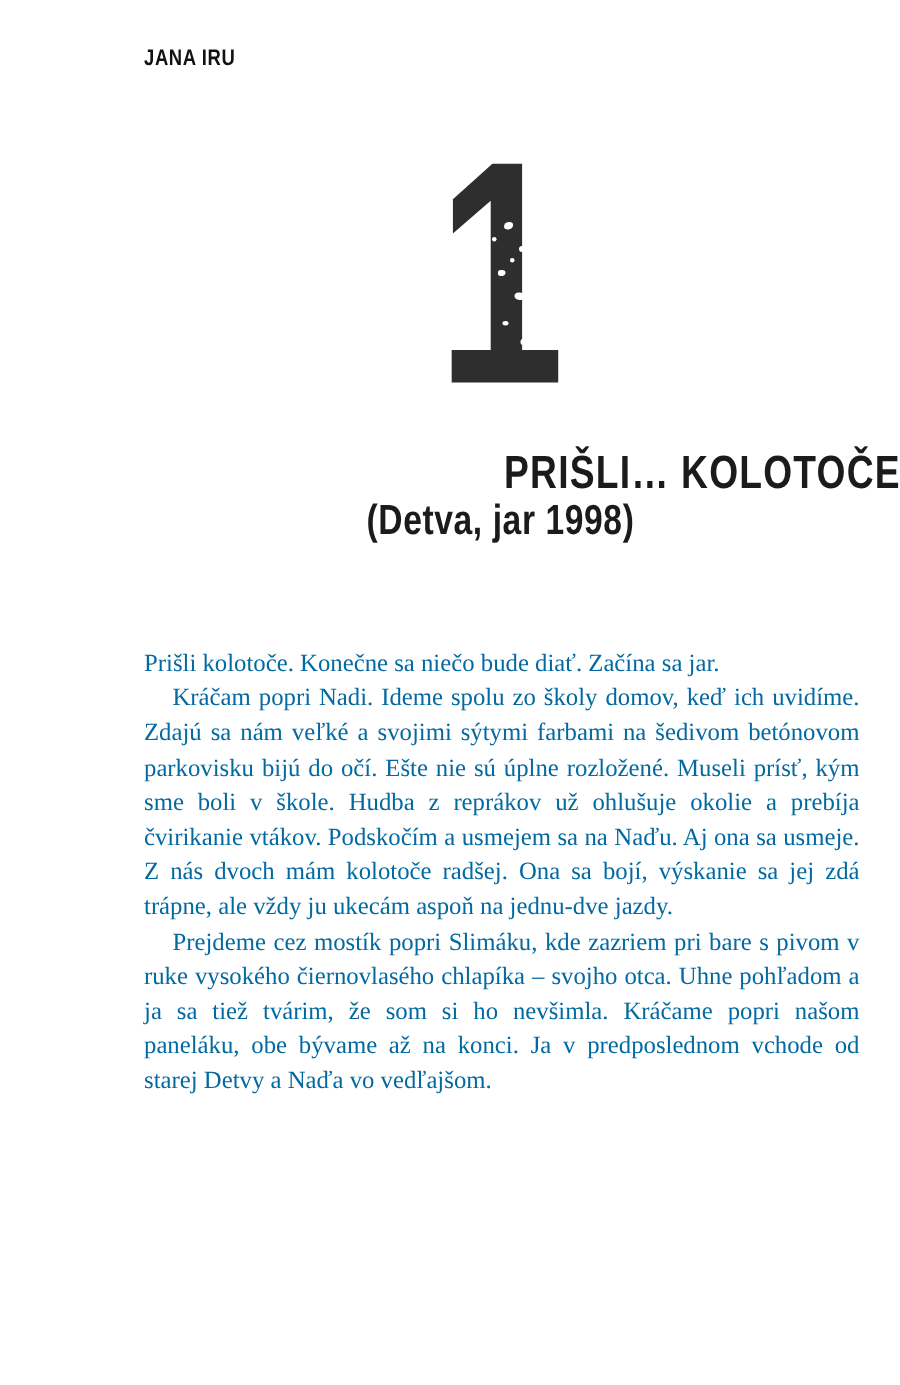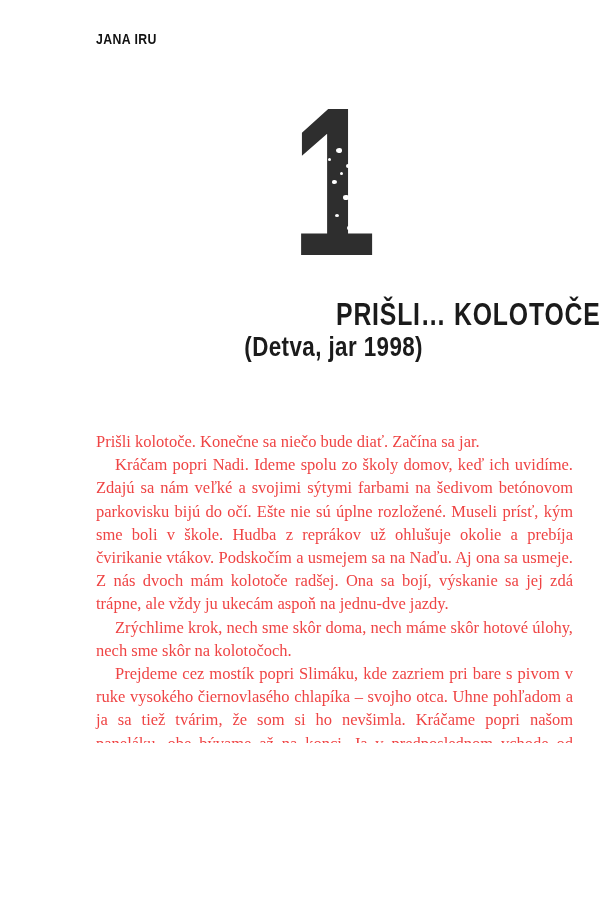--- a/index.html
+++ b/index.html
@@ -101,21 +101,21 @@
   }
 
   
   .body-text {
     position: absolute;
     top: 430px;
     left: 62px;
     width: 477px;
     font-size: 16.5px;
     line-height: 23.2px;
-    color: #ef4444;
+    color: #0369a1;
     text-align: justify;
   }
   .body-text p {
     margin: 0;
     text-indent: 19px;
   }
   .body-text p.no-indent {
     text-indent: 0;
   }
 
@@ -160,21 +160,20 @@
     <span class="squeeze">PRIŠLI… KOLOTOČE</span>
   </div>
 
   <div class="chapter-subtitle">
     <span class="squeeze">(Detva, jar 1998)</span>
   </div>
 
   <div class="body-text">
     <p class="no-indent">Prišli kolotoče. Konečne sa niečo bude diať. Začína sa jar.</p>
     <p>Kráčam popri Nadi. Ideme spolu zo školy domov, keď ich uvidíme. Zdajú sa nám veľké a svojimi sýtymi farbami na šedivom betónovom parkovisku bijú do očí. Ešte nie sú úplne rozložené. Museli prísť, kým sme boli v škole. Hudba z reprákov už ohlušuje okolie a prebíja čvirikanie vtákov. Podskočím a usmejem sa na Naďu. Aj ona sa usmeje. Z nás dvoch mám kolotoče radšej. Ona sa bojí, výskanie sa jej zdá trápne, ale vždy ju ukecám aspoň na jednu-dve jazdy.</p>
-    <p>Zrýchlime krok, nech sme skôr doma, nech máme skôr hotové úlohy, nech sme skôr na kolotočoch.</p>
     <p>Prejdeme cez mostík popri Slimáku, kde zazriem pri bare s pivom v ruke vysokého čiernovlasého chlapíka – svojho otca. Uhne pohľadom a ja sa tiež tvárim, že som si ho nevšimla. Kráčame popri našom paneláku, obe bývame až na konci. Ja v predposlednom vchode od starej Detvy a Naďa vo vedľajšom.</p>
   </div>
 
   <div class="page-number">
     <span class="squeeze">12</span>
   </div>
 
 </div>
 
 </body></html>

